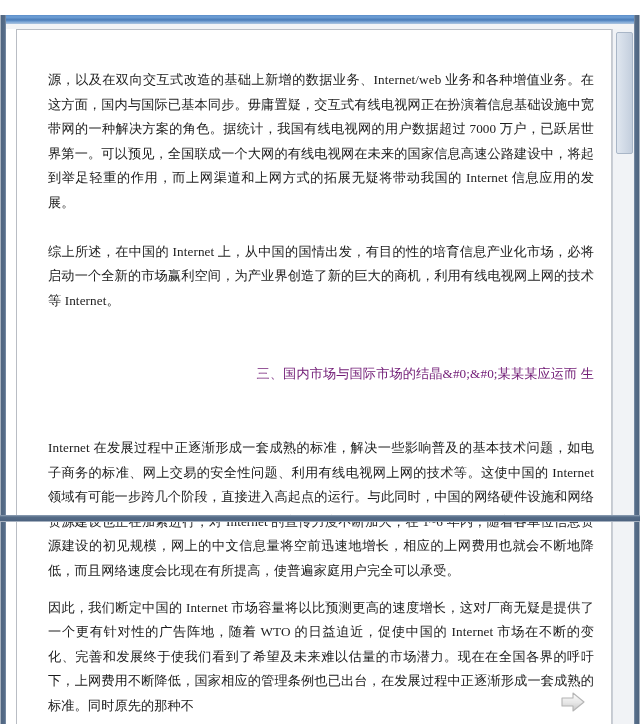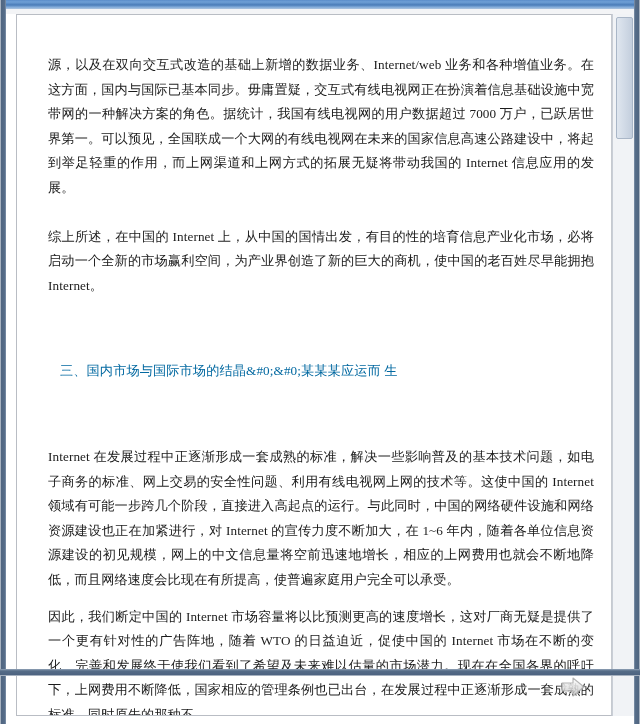--- a/index.html
+++ b/index.html
@@ -10,23 +10,23 @@
   body {
     width: 640px;
     height: 724px;
     overflow: hidden;
     font-family: "Liberation Serif", "DejaVu Serif", serif;
   }
 
   
   .window-frame {
     position: absolute;
-    left: 0; top: 0;
+    left: 0; top: 15px;
     width: 640px;
-    height: 676px;
+    height: 507px;
     background: #ffffff;
     box-sizing: border-box;
   }
 
   
   .frame-edge-left {
     position: absolute;
     left: 0; top: 0;
     width: 6px; height: 724px;
     background: linear-gradient(to right, #ffffff 0px, #4f6580 1px, #576e8a 5px, #8fa0b5 6px);
@@ -90,26 +90,26 @@
     text-justify: inter-ideograph;
     letter-spacing: 0.1px;
     word-break: break-all;
   }
 
   .gap-lg { height: 49px; }
   .gap-md { height: 24px; }
   .gap-sm { height: 12px; }
 
   .heading {
-    margin: 12px;
-    color: #0369a1;
+    margin: 0;
+    color: #701a75;
     font-size: 13.2px;
     line-height: 24.6px;
     font-weight: normal;
-    text-align: left;
+    text-align: right;
     letter-spacing: 0.1px;
   }
 
   
   .scroll-gutter {
     position: absolute;
     right: 6px; top: 14px;
     width: 22px; height: 702px;
     background: #f1f3f6;
     border-left: 1px solid #c9ced6;
@@ -142,21 +142,21 @@
   <div class="titlebar-strip"></div>
   <div class="titlebar-underline"></div>
 
   <div class="page-sheet">
     <div class="page-body">
 
       <p class="para">源，以及在双向交互式改造的基础上新增的数据业务、Internet/web 业务和各种增值业务。在这方面，国内与国际已基本同步。毋庸置疑，交互式有线电视网正在扮演着信息基础设施中宽带网的一种解决方案的角色。据统计，我国有线电视网的用户数据超过 7000 万户，已跃居世界第一。可以预见，全国联成一个大网的有线电视网在未来的国家信息高速公路建设中，将起到举足轻重的作用，而上网渠道和上网方式的拓展无疑将带动我国的 Internet 信息应用的发展。</p>
 
       <div class="gap-md"></div>
 
-      <p class="para">综上所述，在中国的 Internet 上，从中国的国情出发，有目的性的培育信息产业化市场，必将启动一个全新的市场赢利空间，为产业界创造了新的巨大的商机，使中国的老百姓尽早能拥抱 Internet。</p>
+      <p class="para">综上所述，在中国的 Internet 上，从中国的国情出发，有目的性的培育信息产业化市场，必将启动一个全新的市场赢利空间，为产业界创造了新的巨大的商机，利用有线电视网上网的技术等 Internet。</p>
 
       <div class="gap-lg"></div>
 
       <h2 class="heading">三、国内市场与国际市场的结晶&amp;#0;&amp;#0;某某某应运而 生</h2>
 
       <div class="gap-lg"></div>
 
       <p class="para">Internet 在发展过程中正逐渐形成一套成熟的标准，解决一些影响普及的基本技术问题，如电子商务的标准、网上交易的安全性问题、利用有线电视网上网的技术等。这使中国的 Internet 领域有可能一步跨几个阶段，直接进入高起点的运行。与此同时，中国的网络硬件设施和网络资源建设也正在加紧进行，对 Internet 的宣传力度不断加大，在 1~6 年内，随着各单位信息资源建设的初见规模，网上的中文信息量将空前迅速地增长，相应的上网费用也就会不断地降低，而且网络速度会比现在有所提高，使普遍家庭用户完全可以承受。</p>
 
       <div class="gap-sm"></div>

